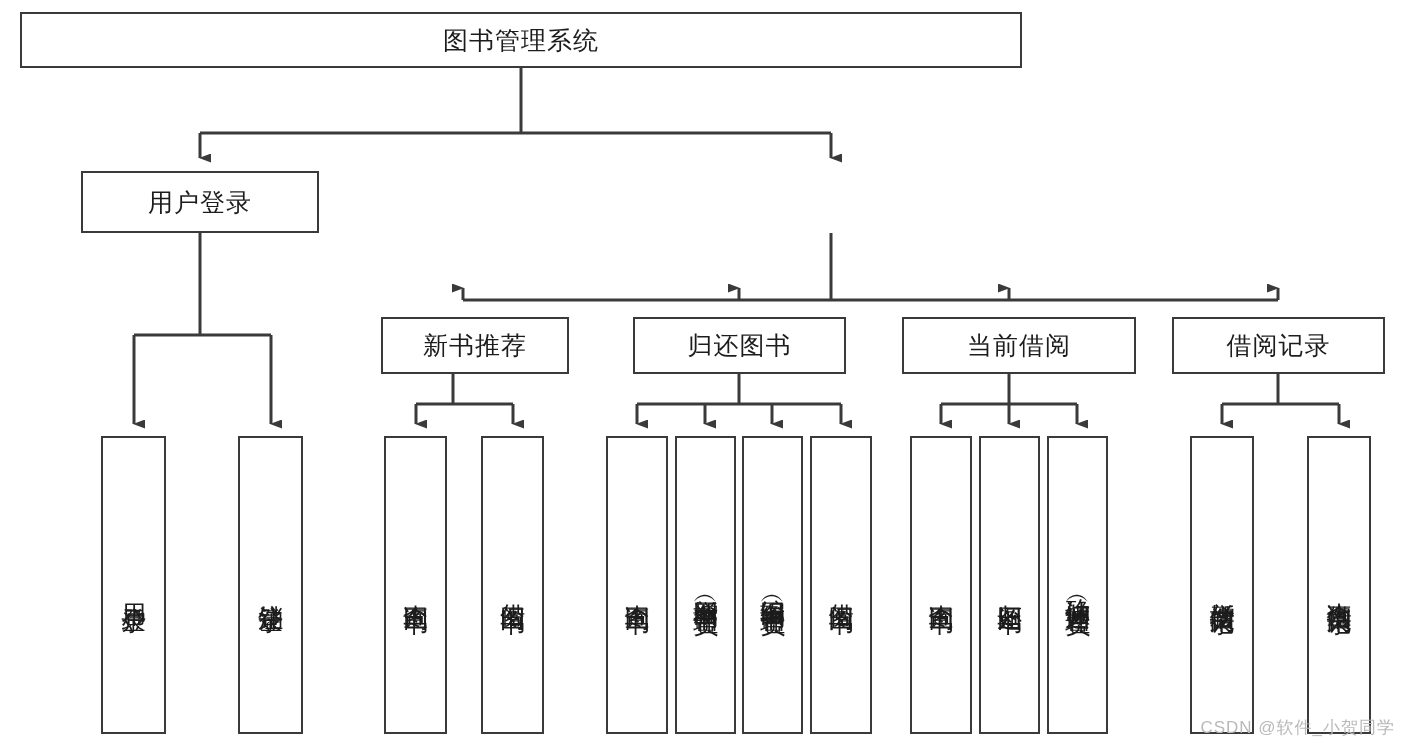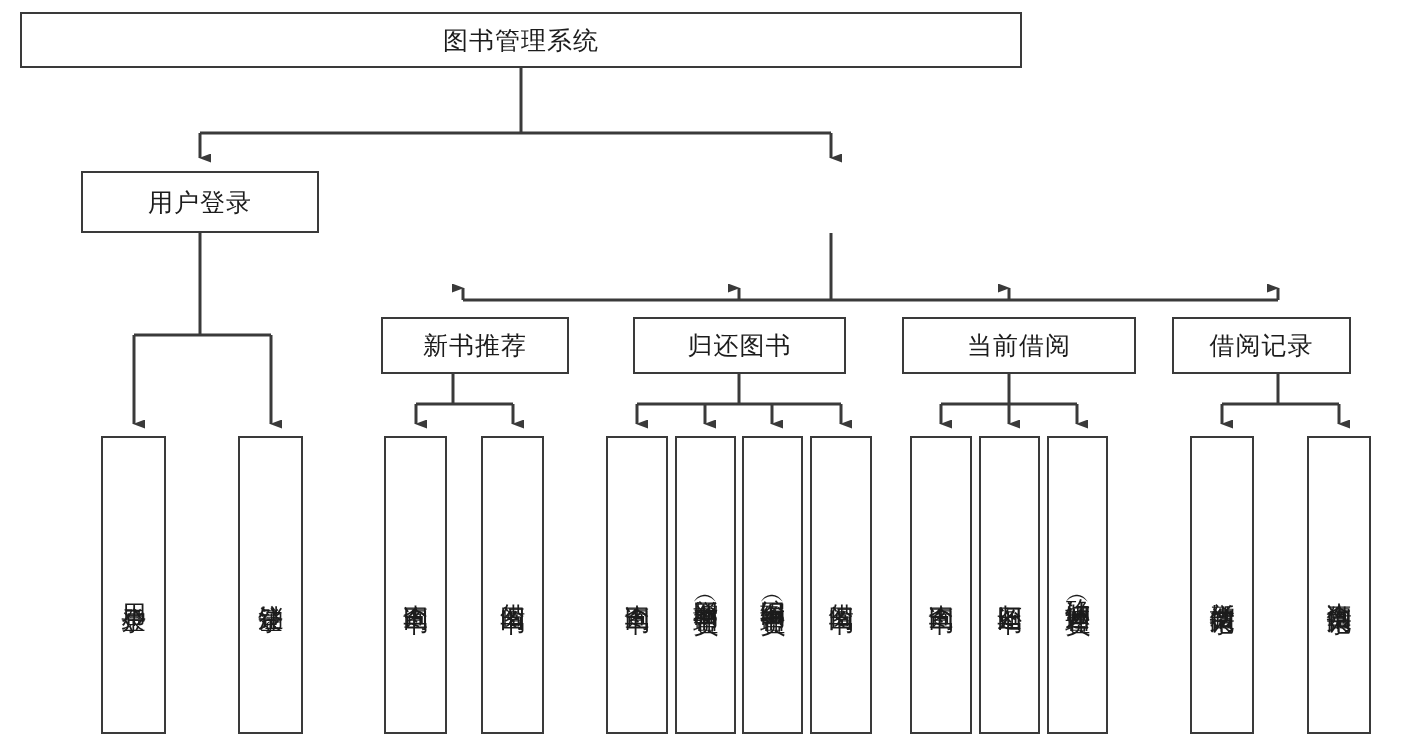--- a/index.html
+++ b/index.html
@@ -81,21 +81,21 @@
 
   <div class="node h" style="left:381px;top:317px;width:188px;height:57px;">
     <span class="t">新书推荐</span>
   </div>
   <div class="node h" style="left:633px;top:317px;width:213px;height:57px;">
     <span class="t">归还图书</span>
   </div>
   <div class="node h" style="left:902px;top:317px;width:234px;height:57px;">
     <span class="t">当前借阅</span>
   </div>
-  <div class="node h" style="left:1172px;top:317px;width:179px;height:57px;">
+  <div class="node h" style="left:1172px;top:317px;width:213px;height:57px;">
     <span class="t">借阅记录</span>
   </div>
 
   <div class="node v" style="left:101px;top:436px;width:65px;height:298px;">
     <span class="t">用户登录</span>
   </div>
   <div class="node v" style="left:238px;top:436px;width:65px;height:298px;">
     <span class="t">注销登录</span>
   </div>
 
@@ -129,13 +129,14 @@
     <span class="t">确认归还（管理员）</span>
   </div>
 
   <div class="node v" style="left:1190px;top:436px;width:64px;height:298px;">
     <span class="t">新增借阅记录</span>
   </div>
   <div class="node v" style="left:1307px;top:436px;width:64px;height:298px;">
     <span class="t">查询借阅记录</span>
   </div>
 
+  <div class="watermark">CSDN @软件_小贺同学</div>
 </div>
 
 </body></html>

